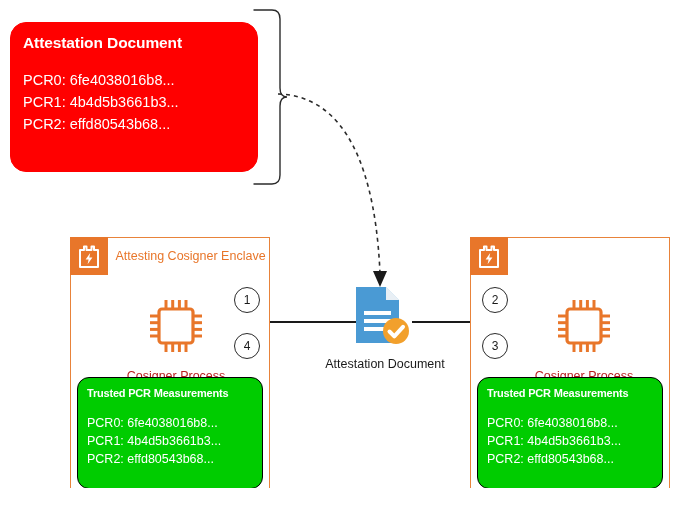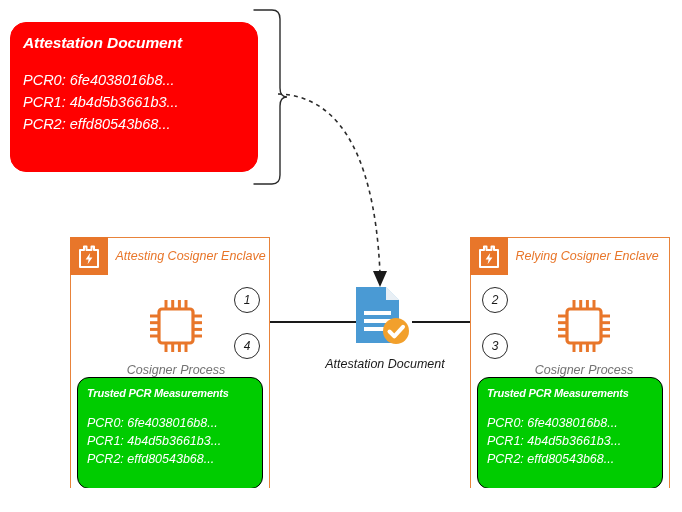--- a/index.html
+++ b/index.html
@@ -9,21 +9,20 @@
   }
   body {
     font-family: "Liberation Sans", sans-serif;
   }
   #canvas {
     position: relative;
     width: 682px;
     height: 488px;
     background: #ffffff;
     overflow: hidden;
-    font-style: italic;
   }
 
   
   .red-card {
     position: absolute;
     left: 10px;
     top: 22px;
     width: 248px;
     height: 150px;
     background: #ff0000;
@@ -104,24 +103,24 @@
     white-space: nowrap;
   }
 
   
   .chip-wrap {
     position: absolute;
     width: 86px;
     text-align: center;
   }
   .chip-caption {
-    color: #737373;
+    color: #b91c1c;
     font-size: 12.5px;
     white-space: nowrap;
-    margin-top: 2px;
+    margin-top: 8px;
     margin-left: -16px;
     width: 118px;
     text-align: center;
   }
 
   
   .step-circle {
     position: absolute;
     width: 26px;
     height: 26px;
@@ -281,21 +280,20 @@
 
   <div class="enclave enclave-right">
 
     <div class="enclave-header">
       <div class="enclave-badge">
         <svg width="24" height="26" viewBox="0 0 24 26">
           <path d="M3,7 L3,24 L21,24 L21,7 L17,7 L17,3.5 L14.5,3.5 L14.5,7 L9.5,7 L9.5,3.5 L7,3.5 L7,7 Z" fill="none" stroke="#ffffff" stroke-width="2" stroke-linejoin="round"></path>
           <path d="M13.2,10 L8.6,16.4 L11.6,16.4 L10.6,21.2 L15.4,14.6 L12.3,14.6 Z" fill="#ffffff"></path>
         </svg>
       </div>
-      <div class="enclave-title">Relying Cosigner Enclave</div>
     </div>
 
     <div class="chip-wrap" style="left:70px; top:57px;">
       <svg width="62" height="62" viewBox="0 0 62 62">
         <rect x="14" y="14" width="34" height="34" rx="3" fill="none" stroke="#e8762a" stroke-width="3.2"></rect>
         <g stroke="#e8762a" stroke-width="3" stroke-linecap="butt">
           <line x1="21" y1="5" x2="21" y2="13"></line>
           <line x1="27.7" y1="5" x2="27.7" y2="13"></line>
           <line x1="34.4" y1="5" x2="34.4" y2="13"></line>
           <line x1="41" y1="5" x2="41" y2="13"></line>

